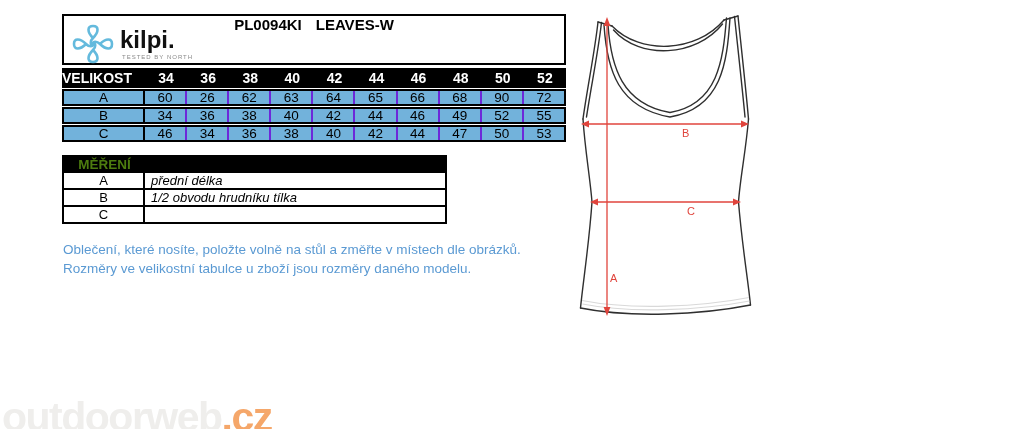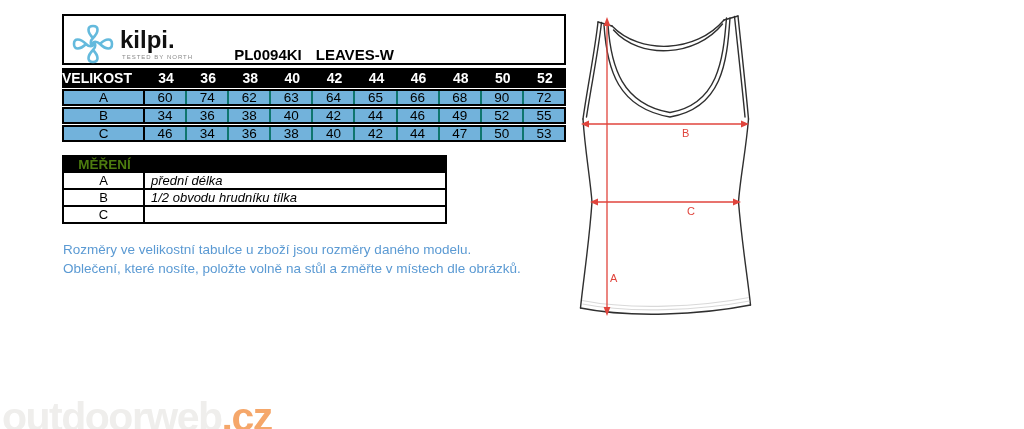--- a/index.html
+++ b/index.html
@@ -12,38 +12,38 @@
     position:absolute;left:62px;top:14px;width:504px;height:51px;
     border:2px solid #000;box-sizing:border-box;background:#fff;
   }
   .logo-wrap{position:absolute;left:6px;top:6px;display:flex;align-items:flex-start;}
   .logo-svg{width:46px;height:44px;}
   .brand-col{margin-left:4px;margin-top:6px;}
   .brand-name{font-size:24px;font-weight:bold;color:#111;letter-spacing:0px;line-height:24px;}
   .brand-tagline{font-size:6px;color:#8a8a8a;letter-spacing:1px;margin-top:2px;margin-left:2px;}
   .title-wrap{
     position:absolute;left:0;top:0;width:100%;height:100%;
-    display:flex;align-items:flex-end;justify-content:center;
+    display:flex;align-items:flex-start;justify-content:center;
     font-size:15px;font-weight:bold;
   }
   .title-code{margin-right:14px;}
   
   .size-table{position:absolute;left:62px;top:68px;width:504px;}
   .st-hrow{
     display:flex;background:#000;color:#fff;height:20px;align-items:center;
     font-weight:bold;font-size:14px;
   }
   .st-hc0{width:83px;flex:none;box-sizing:border-box;white-space:nowrap;}
   .st-hc{flex:1;text-align:center;}
   .st-row{
     display:flex;background:#72b2db;border:2px solid #000;box-sizing:border-box;
     height:17px;margin-top:1px;align-items:center;font-size:13.5px;
   }
   .st-c0{width:79px;flex:none;border-right:2px solid #000;text-align:center;height:100%;line-height:13px;display:flex;align-items:center;justify-content:center;}
-  .st-c{flex:1;border-right:2px solid #0f766e;text-align:center;height:100%;display:flex;align-items:center;justify-content:center;}
+  .st-c{flex:1;border-right:2px solid #6d28d9;text-align:center;height:100%;display:flex;align-items:center;justify-content:center;}
   .st-c:last-child{border-right:none;}
   
   .measure-table{position:absolute;left:62px;top:155px;width:385px;}
   .mt-header{
     background:#000;color:#4d7c0f;height:18px;display:flex;align-items:center;
     font-weight:bold;font-size:13.5px;border:2px solid #000;box-sizing:border-box;
   }
   .mt-hlabel{width:81px;text-align:center;}
   .mt-row{
     display:flex;border:2px solid #000;border-top:none;height:17px;
@@ -100,21 +100,21 @@
     <div class="st-hc">42</div>
     <div class="st-hc">44</div>
     <div class="st-hc">46</div>
     <div class="st-hc">48</div>
     <div class="st-hc">50</div>
     <div class="st-hc">52</div>
   </div>
   <div class="st-row">
     <div class="st-c0">A</div>
     <div class="st-c">60</div>
-    <div class="st-c">74</div>
+    <div class="st-c">26</div>
     <div class="st-c">62</div>
     <div class="st-c">63</div>
     <div class="st-c">64</div>
     <div class="st-c">65</div>
     <div class="st-c">66</div>
     <div class="st-c">68</div>
     <div class="st-c">90</div>
     <div class="st-c">72</div>
   </div>
   <div class="st-row">
@@ -156,22 +156,22 @@
   <div class="mt-row">
     <div class="mt-label">B</div>
     <div class="mt-desc">1/2 obvodu hrudníku tílka</div>
   </div>
   <div class="mt-row">
     <div class="mt-label">C</div>
   </div>
 </div>
 
 <div class="note">
+  <div>Oblečení, které nosíte, položte volně na stůl a změřte v místech dle obrázků.</div>
   <div>Rozměry ve velikostní tabulce u zboží jsou rozměry daného modelu.</div>
-  <div>Oblečení, které nosíte, položte volně na stůl a změřte v místech dle obrázků.</div>
 </div>
 
 <div class="diagram">
   <svg width="200" height="320" viewBox="0 0 200 320">
 
     <g fill="none" stroke="#2f2f2f" stroke-width="1.4" stroke-linecap="round">
 
       <path d="M 28 17 C 25 45, 17 85, 13 114"></path>
       <path d="M 31.5 17.5 C 28.5 45, 20.5 85, 16.5 112"></path>
 

